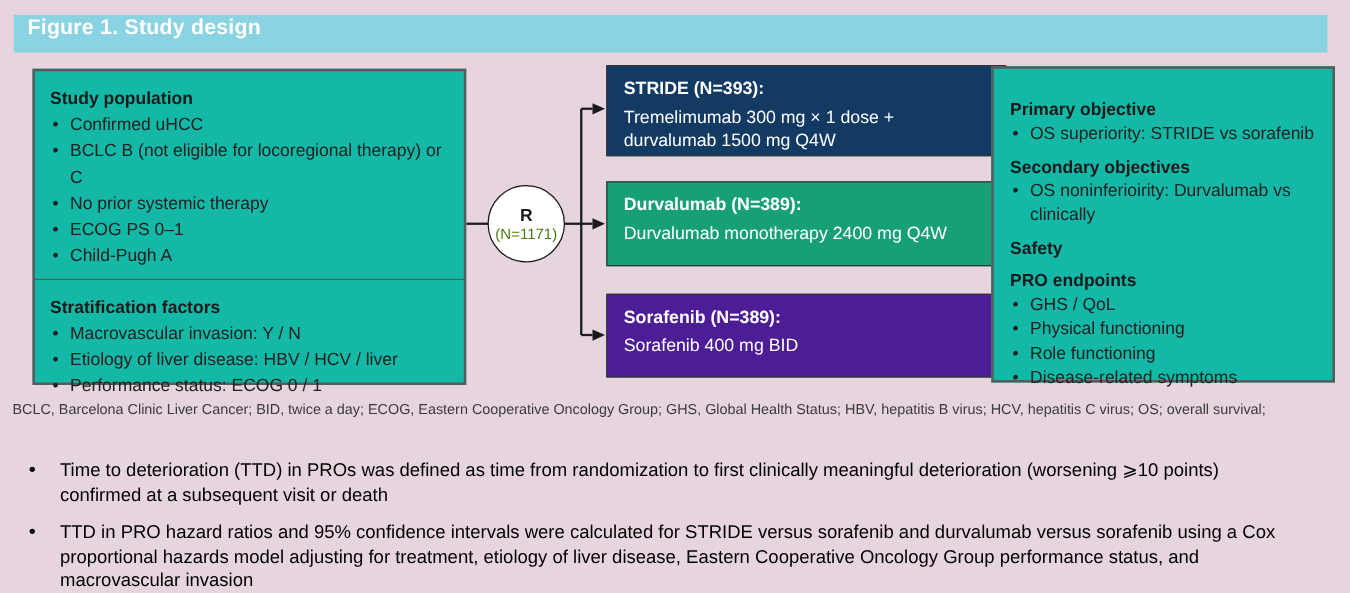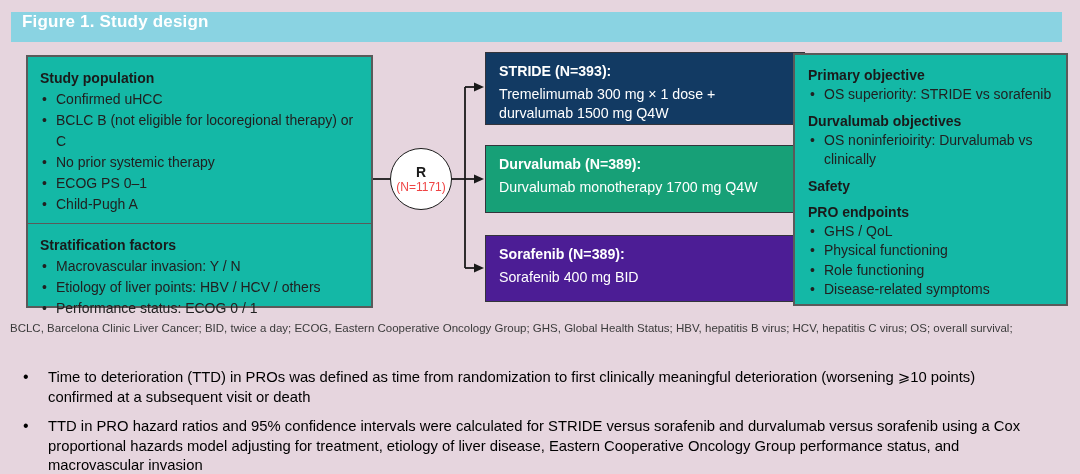--- a/index.html
+++ b/index.html
@@ -16,29 +16,29 @@
   .left-box{left:26px;top:55px;width:347px;height:253px;}
   .right-box{left:793px;top:53px;width:275px;height:253px;padding:10px 10px 8px 13px;}
   .sec{padding:11px 8px 8px 12px;}
   .sec.divided{border-top:1.5px solid #5a5a5a;}
   .h{font-weight:bold;font-size:14px;color:#1a1a1a;line-height:21px;}
   ul.blist{list-style:none;margin:0;padding:0;}
   ul.blist li{position:relative;padding-left:16px;font-size:14px;line-height:21px;}
   ul.blist li::before{content:"\2022";position:absolute;left:2px;top:0;}
 
   .right-box .h{line-height:20px;margin-top:6px;}
-  .right-box .h.first{margin-top:0;}
+  .right-box .h.first{margin-top:12px;}
   .right-box ul.blist li{line-height:19.5px;font-size:14px;}
 
   
   .r-circle{position:absolute;left:390px;top:148px;width:62px;height:62px;background:#ffffff;
             border:1.7px solid #1a1a1a;border-radius:50%;box-sizing:border-box;
             display:flex;flex-direction:column;align-items:center;justify-content:center;}
   .r-circle .r{font-weight:bold;font-size:14px;line-height:15px;color:#1a1a1a;}
-  .r-circle .n{font-size:12px;line-height:14px;color:#ef4444;}
+  .r-circle .n{font-size:12px;line-height:14px;color:#4d7c0f;}
 
   
   .arm{position:absolute;left:485px;width:320px;box-sizing:border-box;color:#ffffff;
        padding:9px 13px;border:1px solid #33343b;}
   .arm .atitle{font-weight:bold;font-size:14.2px;line-height:18px;margin-bottom:5px;}
   .arm .adesc{font-size:14.2px;line-height:18.5px;}
   .arm.stride{top:52px;height:73px;background:#123a63;}
   .arm.durva{top:145px;height:68px;background:#17a077;}
   .arm.soraf{top:235px;height:67px;background:#4c1d95;}
 
@@ -87,50 +87,50 @@
         <li>BCLC B (not eligible for locoregional therapy) or C</li>
         <li>No prior systemic therapy</li>
         <li>ECOG PS 0–1</li>
         <li>Child-Pugh A</li>
       </ul>
     </div>
     <div class="sec divided">
       <div class="h">Stratification factors</div>
       <ul class="blist">
         <li>Macrovascular invasion: Y / N</li>
-        <li>Etiology of liver points: HBV / HCV / others</li>
+        <li>Etiology of liver disease: HBV / HCV / liver</li>
         <li>Performance status: ECOG 0 / 1</li>
       </ul>
     </div>
   </div>
 
   <div class="r-circle">
     <div class="r">R</div>
     <div class="n">(N=1171)</div>
   </div>
 
   <div class="arm stride">
     <div class="atitle">STRIDE (N=393):</div>
     <div class="adesc">Tremelimumab 300 mg × 1 dose + durvalumab 1500 mg Q4W</div>
   </div>
   <div class="arm durva">
     <div class="atitle">Durvalumab (N=389):</div>
-    <div class="adesc">Durvalumab monotherapy 1700 mg Q4W</div>
+    <div class="adesc">Durvalumab monotherapy 2400 mg Q4W</div>
   </div>
   <div class="arm soraf">
     <div class="atitle">Sorafenib (N=389):</div>
     <div class="adesc">Sorafenib 400 mg BID</div>
   </div>
 
   <div class="wbox right-box">
     <div class="h first">Primary objective</div>
     <ul class="blist">
       <li>OS superiority: STRIDE vs sorafenib</li>
     </ul>
-    <div class="h">Durvalumab objectives</div>
+    <div class="h">Secondary objectives</div>
     <ul class="blist">
       <li>OS noninferioirity: Durvalumab vs clinically</li>
     </ul>
     <div class="h">Safety</div>
     <div class="h">PRO endpoints</div>
     <ul class="blist">
       <li>GHS / QoL</li>
       <li>Physical functioning</li>
       <li>Role functioning</li>
       <li>Disease-related symptoms</li>

